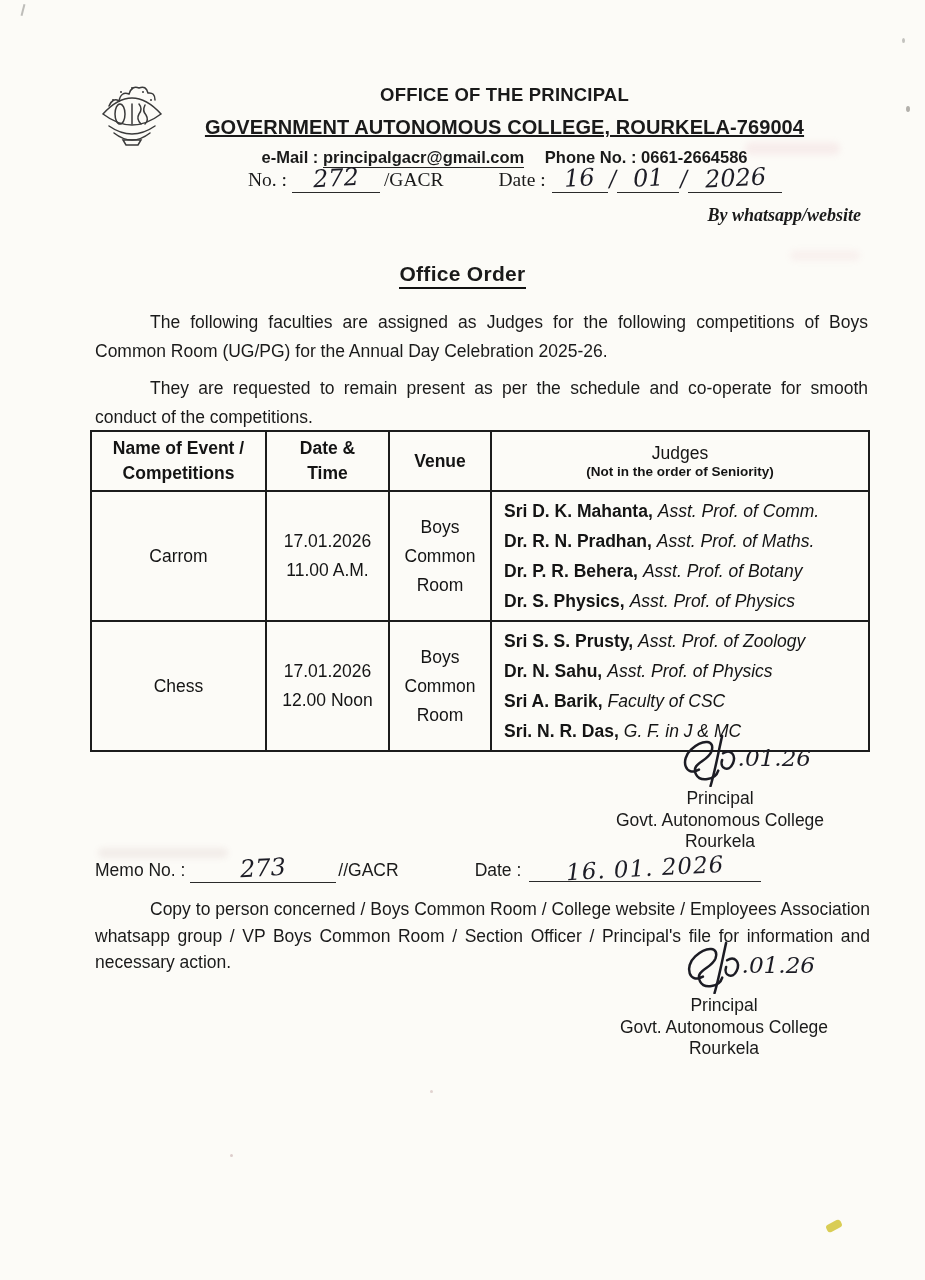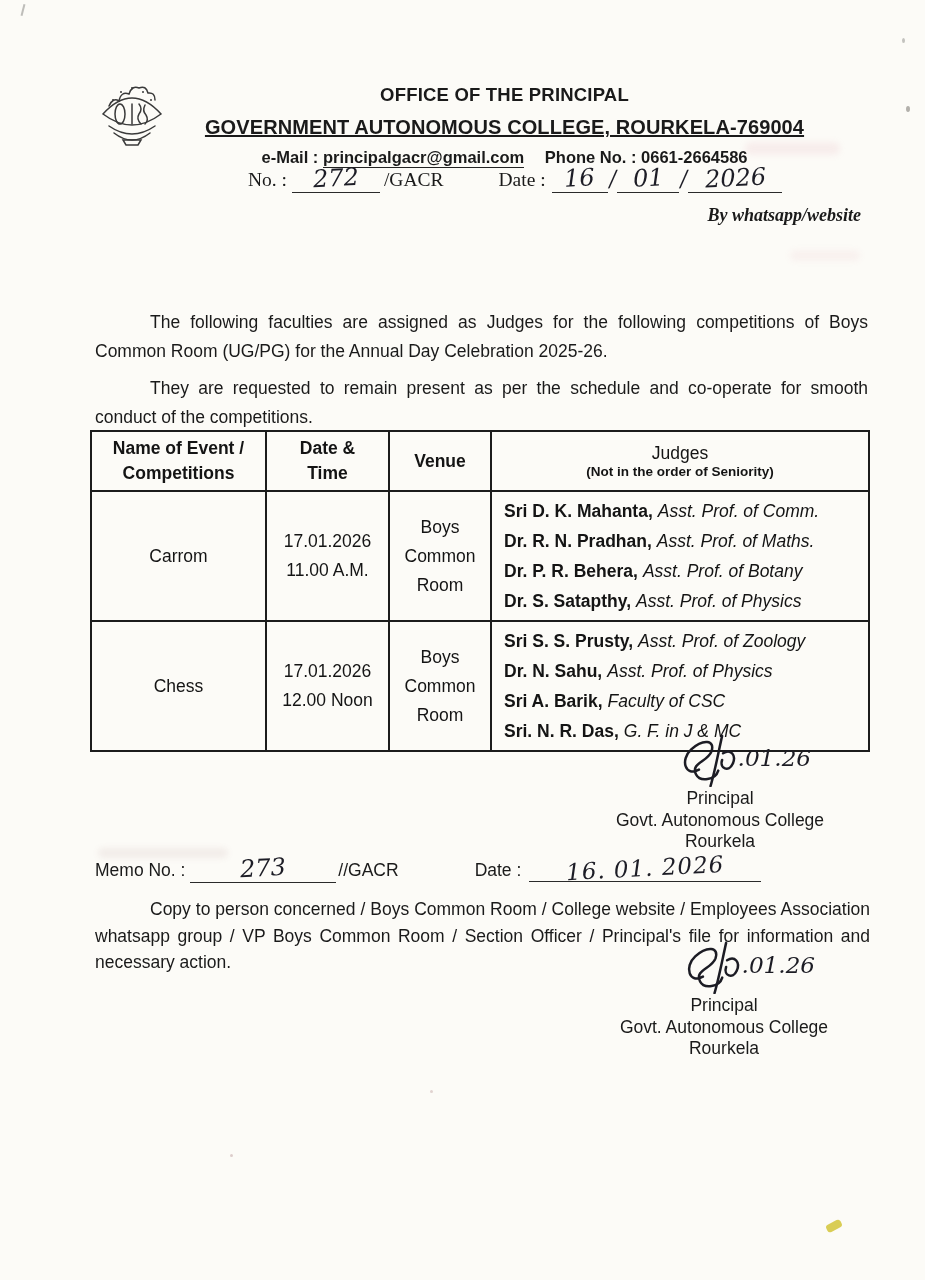--- a/index.html
+++ b/index.html
@@ -143,20 +143,23 @@
     <span class="dlabel">Date :</span>
     <span class="seg seg-d"><span class="hw hw-lg">16</span></span>
     <span class="hw slash">/</span>
     <span class="seg seg-m"><span class="hw hw-lg">01</span></span>
     <span class="hw slash">/</span>
     <span class="seg seg-y"><span class="hw hw-lg">2026</span></span>
   </div>
 
   <div class="annotation">By whatsapp/website</div>
 
+  <div class="title-wrap">
+    <span>Office Order</span>
+  </div>
 
   <div class="bodytext">
     <p>The following faculties are assigned as Judges for the following competitions of Boys Common Room (UG/PG) for the Annual Day Celebration 2025-26.</p>
     <p>They are requested to remain present as per the schedule and co-operate for smooth conduct of the competitions.</p>
   </div>
 
   <table class="sched">
     <colgroup>
         <col class="c1">
         <col class="c2">
@@ -188,21 +191,21 @@
         <div class="judge-line">
           <span class="jname">Sri D. K. Mahanta,</span><span class="jrole">Asst. Prof. of Comm.</span>
         </div>
         <div class="judge-line">
           <span class="jname">Dr. R. N. Pradhan,</span><span class="jrole">Asst. Prof. of Maths.</span>
         </div>
         <div class="judge-line">
           <span class="jname">Dr. P. R. Behera,</span><span class="jrole">Asst. Prof. of Botany</span>
         </div>
         <div class="judge-line">
-          <span class="jname">Dr. S. Satapthy,</span><span class="jrole">Asst. Prof. of Physics</span>
+          <span class="jname">Dr. S. Physics,</span><span class="jrole">Asst. Prof. of Physics</span>
         </div>
       </td>
     </tr>
     <tr class="r2">
       <td class="cell-event">Chess</td>
       <td class="cell-dt">
         <div>17.01.2026</div>
         <div>12.00 Noon</div>
       </td>
       <td class="cell-venue pre">Boys

